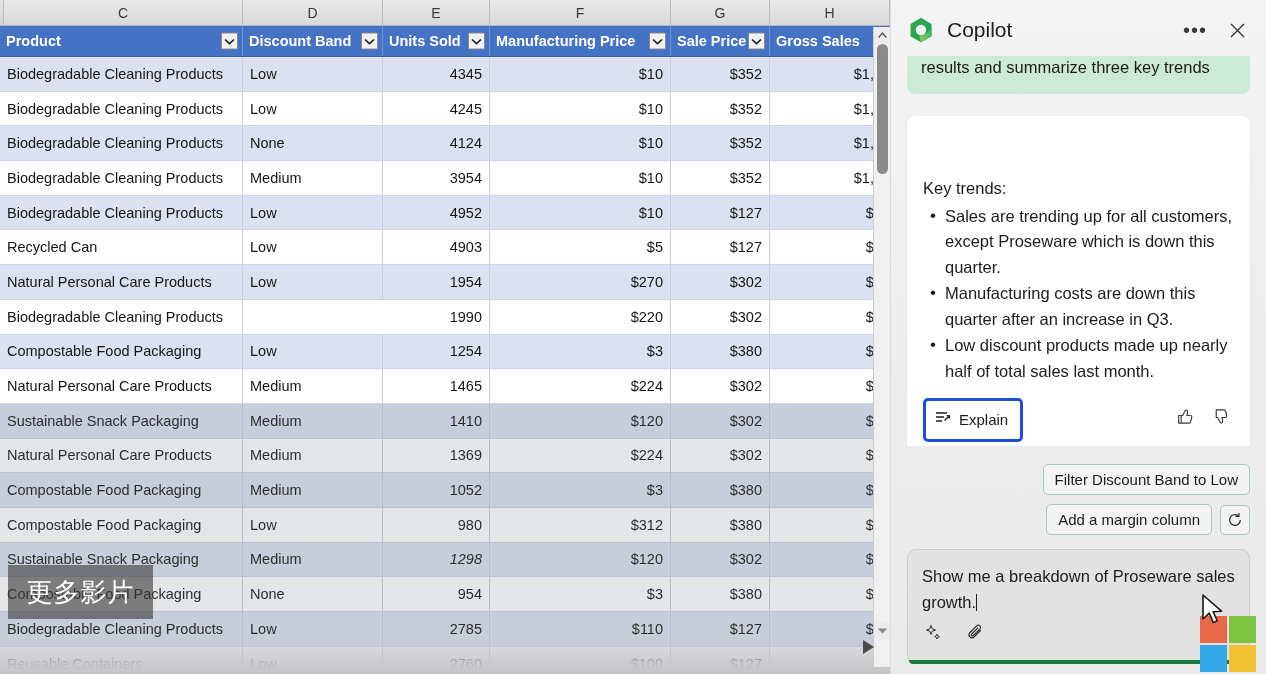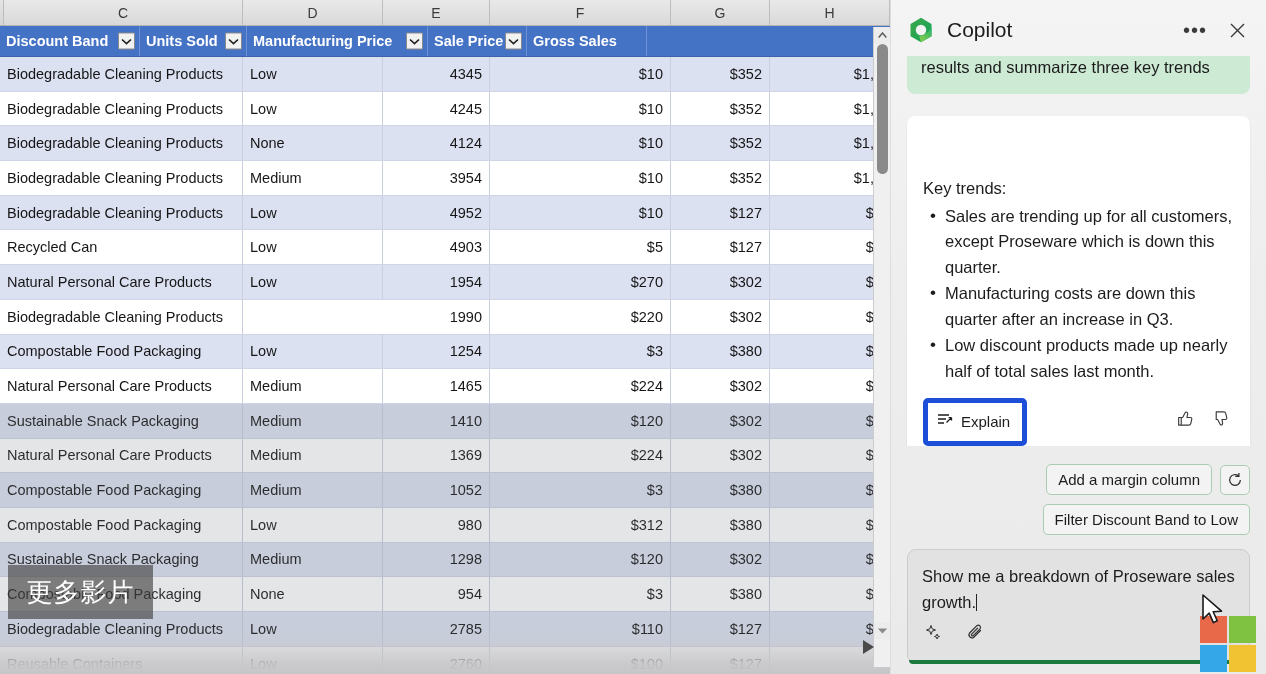--- a/index.html
+++ b/index.html
@@ -141,21 +141,21 @@
   }
   .bot-lead { margin-bottom: 2px; margin-top: 44px; }
   .bot-list { list-style: none; }
   .bot-list li { position: relative; padding-left: 22px; margin-top: 1px; }
   .bot-list li::before {
     content: "•"; position: absolute; left: 7px; top: -1px; font-size: 17px;
   }
   .bot-actions { display: flex; align-items: center; margin-top: 14px; }
   .explain-btn {
     display: inline-flex; align-items: center; gap: 8px;
-    border: 5px solid #1d4ed8; border-radius: 5px; background: #fff;
+    border: 3px solid #1d4ed8; border-radius: 5px; background: #fff;
     padding: 6px 12px 6px 9px; font-size: 15px; color: #1c1c1c;
   }
   .feedback { margin-left: auto; display: flex; gap: 16px; padding-right: 4px; }
 
   .suggestions { padding: 18px 16px 0; display: flex; flex-direction: column; align-items: flex-end; gap: 9px; }
   .sugg-row { display: flex; align-items: center; gap: 8px; }
   .sugg-chip {
     border: 1px solid #a9cdb4; border-radius: 5px; background: #f3f3f3;
     padding: 6px 11px; font-size: 15px; color: #1c1c1c; white-space: nowrap;
   }
@@ -194,20 +194,28 @@
       <div class="col-spacer"></div>
       <div class="col-head" style="width:239px">C</div>
       <div class="col-head" style="width:140px">D</div>
       <div class="col-head" style="width:107px">E</div>
       <div class="col-head" style="width:181px">F</div>
       <div class="col-head" style="width:99px">G</div>
       <div class="col-head" style="width:120px">H</div>
     </div>
 
     <div class="tbl-header">
+      <div class="th" style="width:243px">
+        <span>Product</span>
+        <span class="filter-btn">
+          <svg width="11" height="8" viewBox="0 0 11 8">
+              <path d="M1 2 L5.5 6.2 L10 2" stroke="#222" stroke-width="1.7" fill="none"></path>
+            </svg>
+        </span>
+      </div>
       <div class="th" style="width:140px">
         <span>Discount Band</span>
         <span class="filter-btn">
           <svg width="11" height="8" viewBox="0 0 11 8">
               <path d="M1 2 L5.5 6.2 L10 2" stroke="#222" stroke-width="1.7" fill="none"></path>
             </svg>
         </span>
       </div>
       <div class="th" style="width:107px">
         <span>Units Sold</span>
@@ -347,21 +355,21 @@
           <div class="cell" style="width: 243px;">Compostable Food Packaging</div>
           <div class="cell" style="width: 140px;">Low</div>
           <div class="cell num" style="width: 107px;">980</div>
           <div class="cell num" style="width: 181px;">$312</div>
           <div class="cell num" style="width: 99px;">$380</div>
           <div class="cell num" style="width: 120px;">$3</div>
         </div>
         <div class="row alt">
           <div class="cell" style="width: 243px;">Sustainable Snack Packaging</div>
           <div class="cell" style="width: 140px;">Medium</div>
-          <div class="cell num" style="width: 107px;">1298</div>
+          <div class="cell num" style="width: 107px; font-style: italic;">1298</div>
           <div class="cell num" style="width: 181px;">$120</div>
           <div class="cell num" style="width: 99px;">$302</div>
           <div class="cell num" style="width: 120px;">$3</div>
         </div>
         <div class="row plain">
           <div class="cell" style="width: 243px;">Compostable Food Packaging</div>
           <div class="cell" style="width: 140px;">None</div>
           <div class="cell num" style="width: 107px;">954</div>
           <div class="cell num" style="width: 181px;">$3</div>
           <div class="cell num" style="width: 99px;">$380</div>
@@ -475,30 +483,30 @@
                   <path d="M5.5 11 L5.5 3 L13.5 3 C14.6 3 15.3 3.7 15.5 4.7 L16.6 9.4 C16.8 10.3 16.2 11 15.3 11 L11.5 11 L12.2 14.7 C12.4 15.8 11.7 16.8 10.7 16.8 C10.2 16.8 9.8 16.5 9.6 16 L7 11 Z" stroke="#3a3a3a" stroke-width="1.2" fill="none" stroke-linejoin="round"></path>
                 </svg>
             </span>
           </span>
         </div>
       </div>
     </div>
 
     <div class="suggestions">
       <div class="sugg-row">
+        <span class="sugg-chip">Filter Discount Band to Low</span>
+      </div>
+      <div class="sugg-row">
         <span class="sugg-chip">Add a margin column</span>
         <span class="refresh-btn">
           <svg width="16" height="16" viewBox="0 0 18 18">
             <path d="M15 9 A6 6 0 1 1 12.8 4.3" stroke="#2d2d2d" stroke-width="1.4" fill="none"></path>
             <path d="M13.4 1 L13.4 5 L9.4 5" stroke="#2d2d2d" stroke-width="1.4" fill="none"></path>
           </svg>
         </span>
-      </div>
-      <div class="sugg-row">
-        <span class="sugg-chip">Filter Discount Band to Low</span>
       </div>
     </div>
 
     <div class="composer">
       <div class="composer-text"><span>Show me a breakdown of Proseware sales growth.</span><span class="caret"></span></div>
       <div class="composer-tools">
         <span>
           <svg width="20" height="20" viewBox="0 0 20 20">
             <path d="M7 2.5 L8.2 5.8 L11.5 7 L8.2 8.2 L7 11.5 L5.8 8.2 L2.5 7 L5.8 5.8 Z" stroke="#2d2d2d" stroke-width="1" fill="none"></path>
             <path d="M13 11 L13.7 12.8 L15.5 13.5 L13.7 14.2 L13 16 L12.3 14.2 L10.5 13.5 L12.3 12.8 Z" stroke="#2d2d2d" stroke-width="0.9" fill="none"></path>

